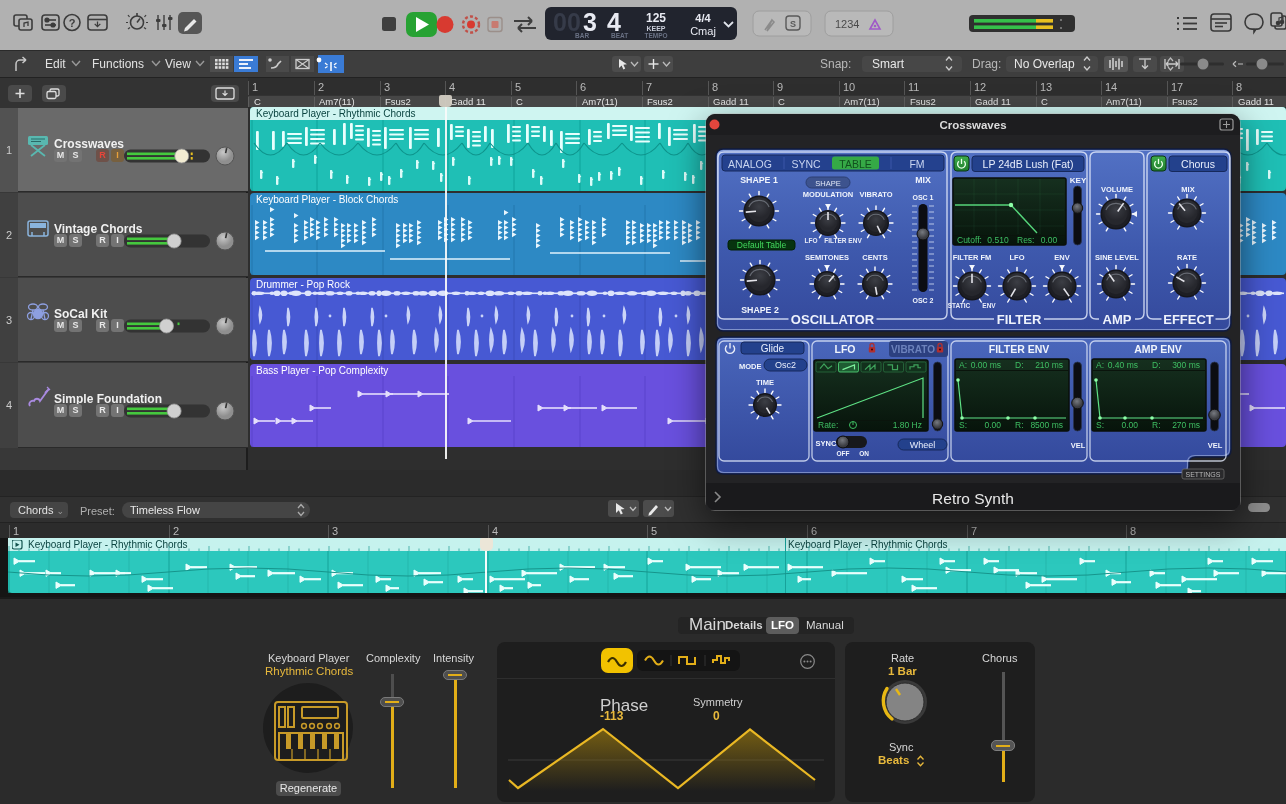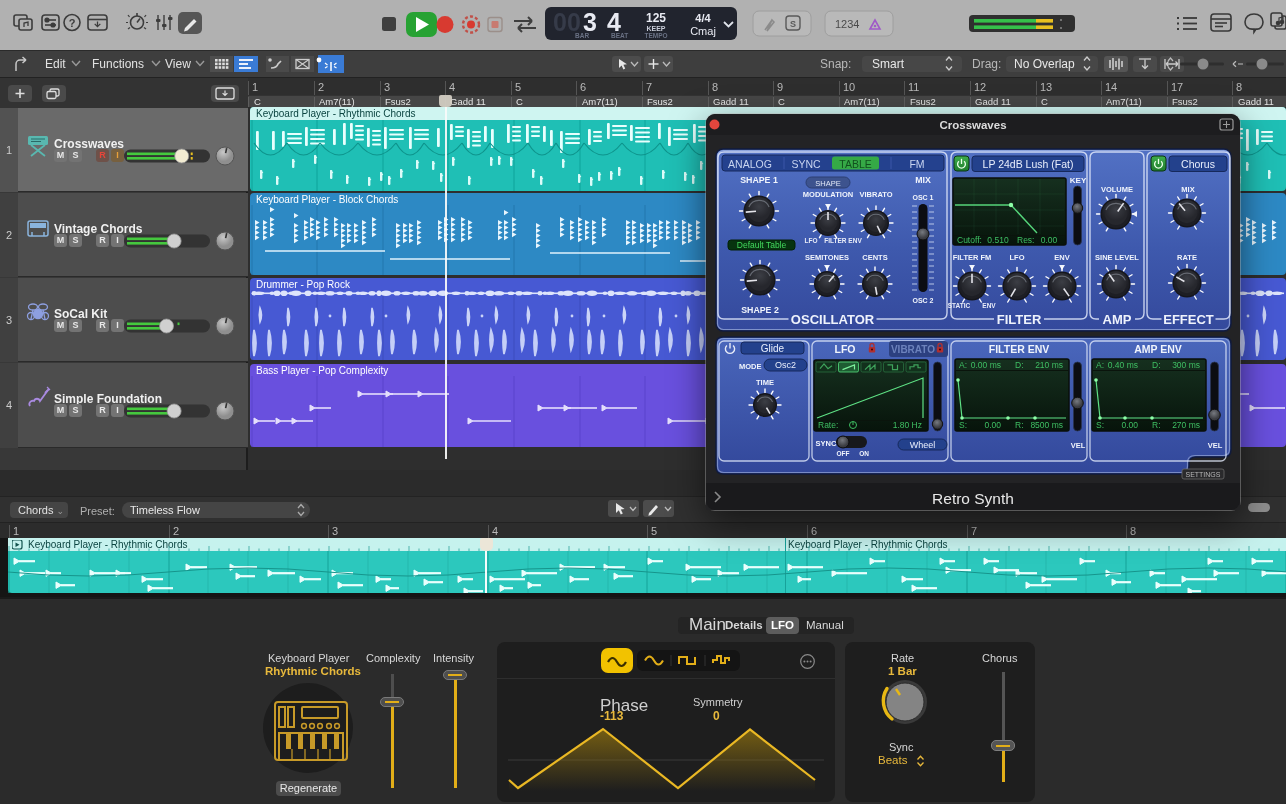--- a/index.html
+++ b/index.html
@@ -1904,21 +1904,21 @@
       </div>
       <div class="abs" style="left:485px;top:0px;width:1.6px;height:55px;background:rgba(255,255,255,.95)"></div>
     </div>
     <div class="abs" style="left:0;top:597px;width:1286px;height:207px;background:#2b2b2b;border-top:2px solid #1a1a1a">
       <div class="abs" style="left:678px;top:18px;width:176px;height:17px;background:#242424;border-radius:4px"></div>
       <div class="tx" style="left:689px;top:16px;font-size:17px;font-weight:normal;color:#d8d8d8">Main</div>
       <div class="tx" style="left:725px;top:20px;font-size:11.5px;font-weight:bold;color:#d8d8d8">Details</div>
       <div class="abs" style="left:766px;top:18px;width:33px;height:17px;background:#5d5d5d;border-radius:4px;color:#fff;font-size:11.5px;font-weight:bold;text-align:center;line-height:17px">LFO</div>
       <div class="tx" style="left:806px;top:20px;font-size:11.5px;font-weight:normal;color:#d8d8d8">Manual</div>
       <div class="tx" style="left:268px;top:53px;font-size:11px;color:#d8d8d8">Keyboard Player</div>
-      <div class="tx" style="left:265px;top:66px;font-size:11.5px;font-weight:bold;color:#e8b93c">Rhythmic Chords</div>
+      <div class="tx" style="left:265px;top:66px;font-size:11.5px;font-weight:normal;color:#e8b93c">Rhythmic Chords</div>
       <svg class="abs" style="left:262;top:83" width="92" height="92" viewBox="0 0 92 92">
 <circle cx="46" cy="46" r="45" fill="#1d1d1d"></circle>
 <g stroke="#c79a28" fill="none" stroke-width="2">
 <rect x="13" y="20" width="72" height="58" rx="3"></rect>
 <rect x="17" y="25" width="6" height="20"></rect>
           <rect x="26" y="25" width="6" height="20"></rect>
 <rect x="40" y="25" width="36" height="11" rx="1"></rect>
 <rect x="17" y="51" width="64" height="27"></rect>
 </g>
 <g fill="none" stroke="#c79a28" stroke-width="1.5">
@@ -1993,21 +1993,21 @@
         <div class="tx" style="left:46px;top:10px;font-size:11px;color:#d8d8d8">Rate</div>
         <div class="tx" style="left:43px;top:23px;font-size:11.5px;font-weight:bold;color:#e8b93c">1 Bar</div>
         <svg class="abs" style="left:25;top:33" width="70" height="62" viewBox="0 0 70 62">
 <circle cx="35" cy="27" r="22" fill="#3a3a3a"></circle>
 <circle cx="35" cy="27" r="19" fill="#848484"></circle>
 <circle cx="35" cy="27" r="19" fill="none" stroke="#2a2a2a" stroke-width="1"></circle>
 <path d="M 21.5 45.5 A 23 23 0 0 1 16.5 15" stroke="#e8b814" stroke-width="3.4" fill="none" stroke-linecap="round" transform="translate(0.5,-1.5)"></path>
 <line x1="26" y1="14" x2="30" y2="20" stroke="#e8b814" stroke-width="2.4"></line>
 </svg>
         <div class="tx" style="left:44px;top:99px;font-size:11px;color:#d8d8d8">Sync</div>
-        <div class="tx" style="left:33px;top:112px;font-size:11.5px;font-weight:normal;color:#e8b93c">Beats</div>
+        <div class="tx" style="left:33px;top:112px;font-size:11.5px;font-weight:bold;color:#e8b93c">Beats</div>
         <svg class="abs" style="left:70;top:113" width="12" height="12" viewBox="0 0 12 12">
           <path d="M2.5 4.5 l3 -3.2 l3 3.2 m-6 3 l3 3.2 l3 -3.2" stroke="#e8b93c" stroke-width="1.3" fill="none"></path>
         </svg>
         <div class="tx" style="left:137px;top:10px;font-size:11px;color:#d8d8d8">Chorus</div>
         <div class="abs" style="left:157px;top:30px;width:2.6px;height:70px;background:#555"></div>
         <div class="abs" style="left:157px;top:108px;width:3px;height:32px;background:#e2ae18"></div>
         <div class="abs" style="left:146px;top:98px;width:24px;height:11px;background:#555;border:1px solid #7e7e7e;border-radius:5px"></div>
         <div class="abs" style="left:151px;top:102.5px;width:14px;height:2.2px;background:#e2ae18"></div>
       </div>
     </div>

